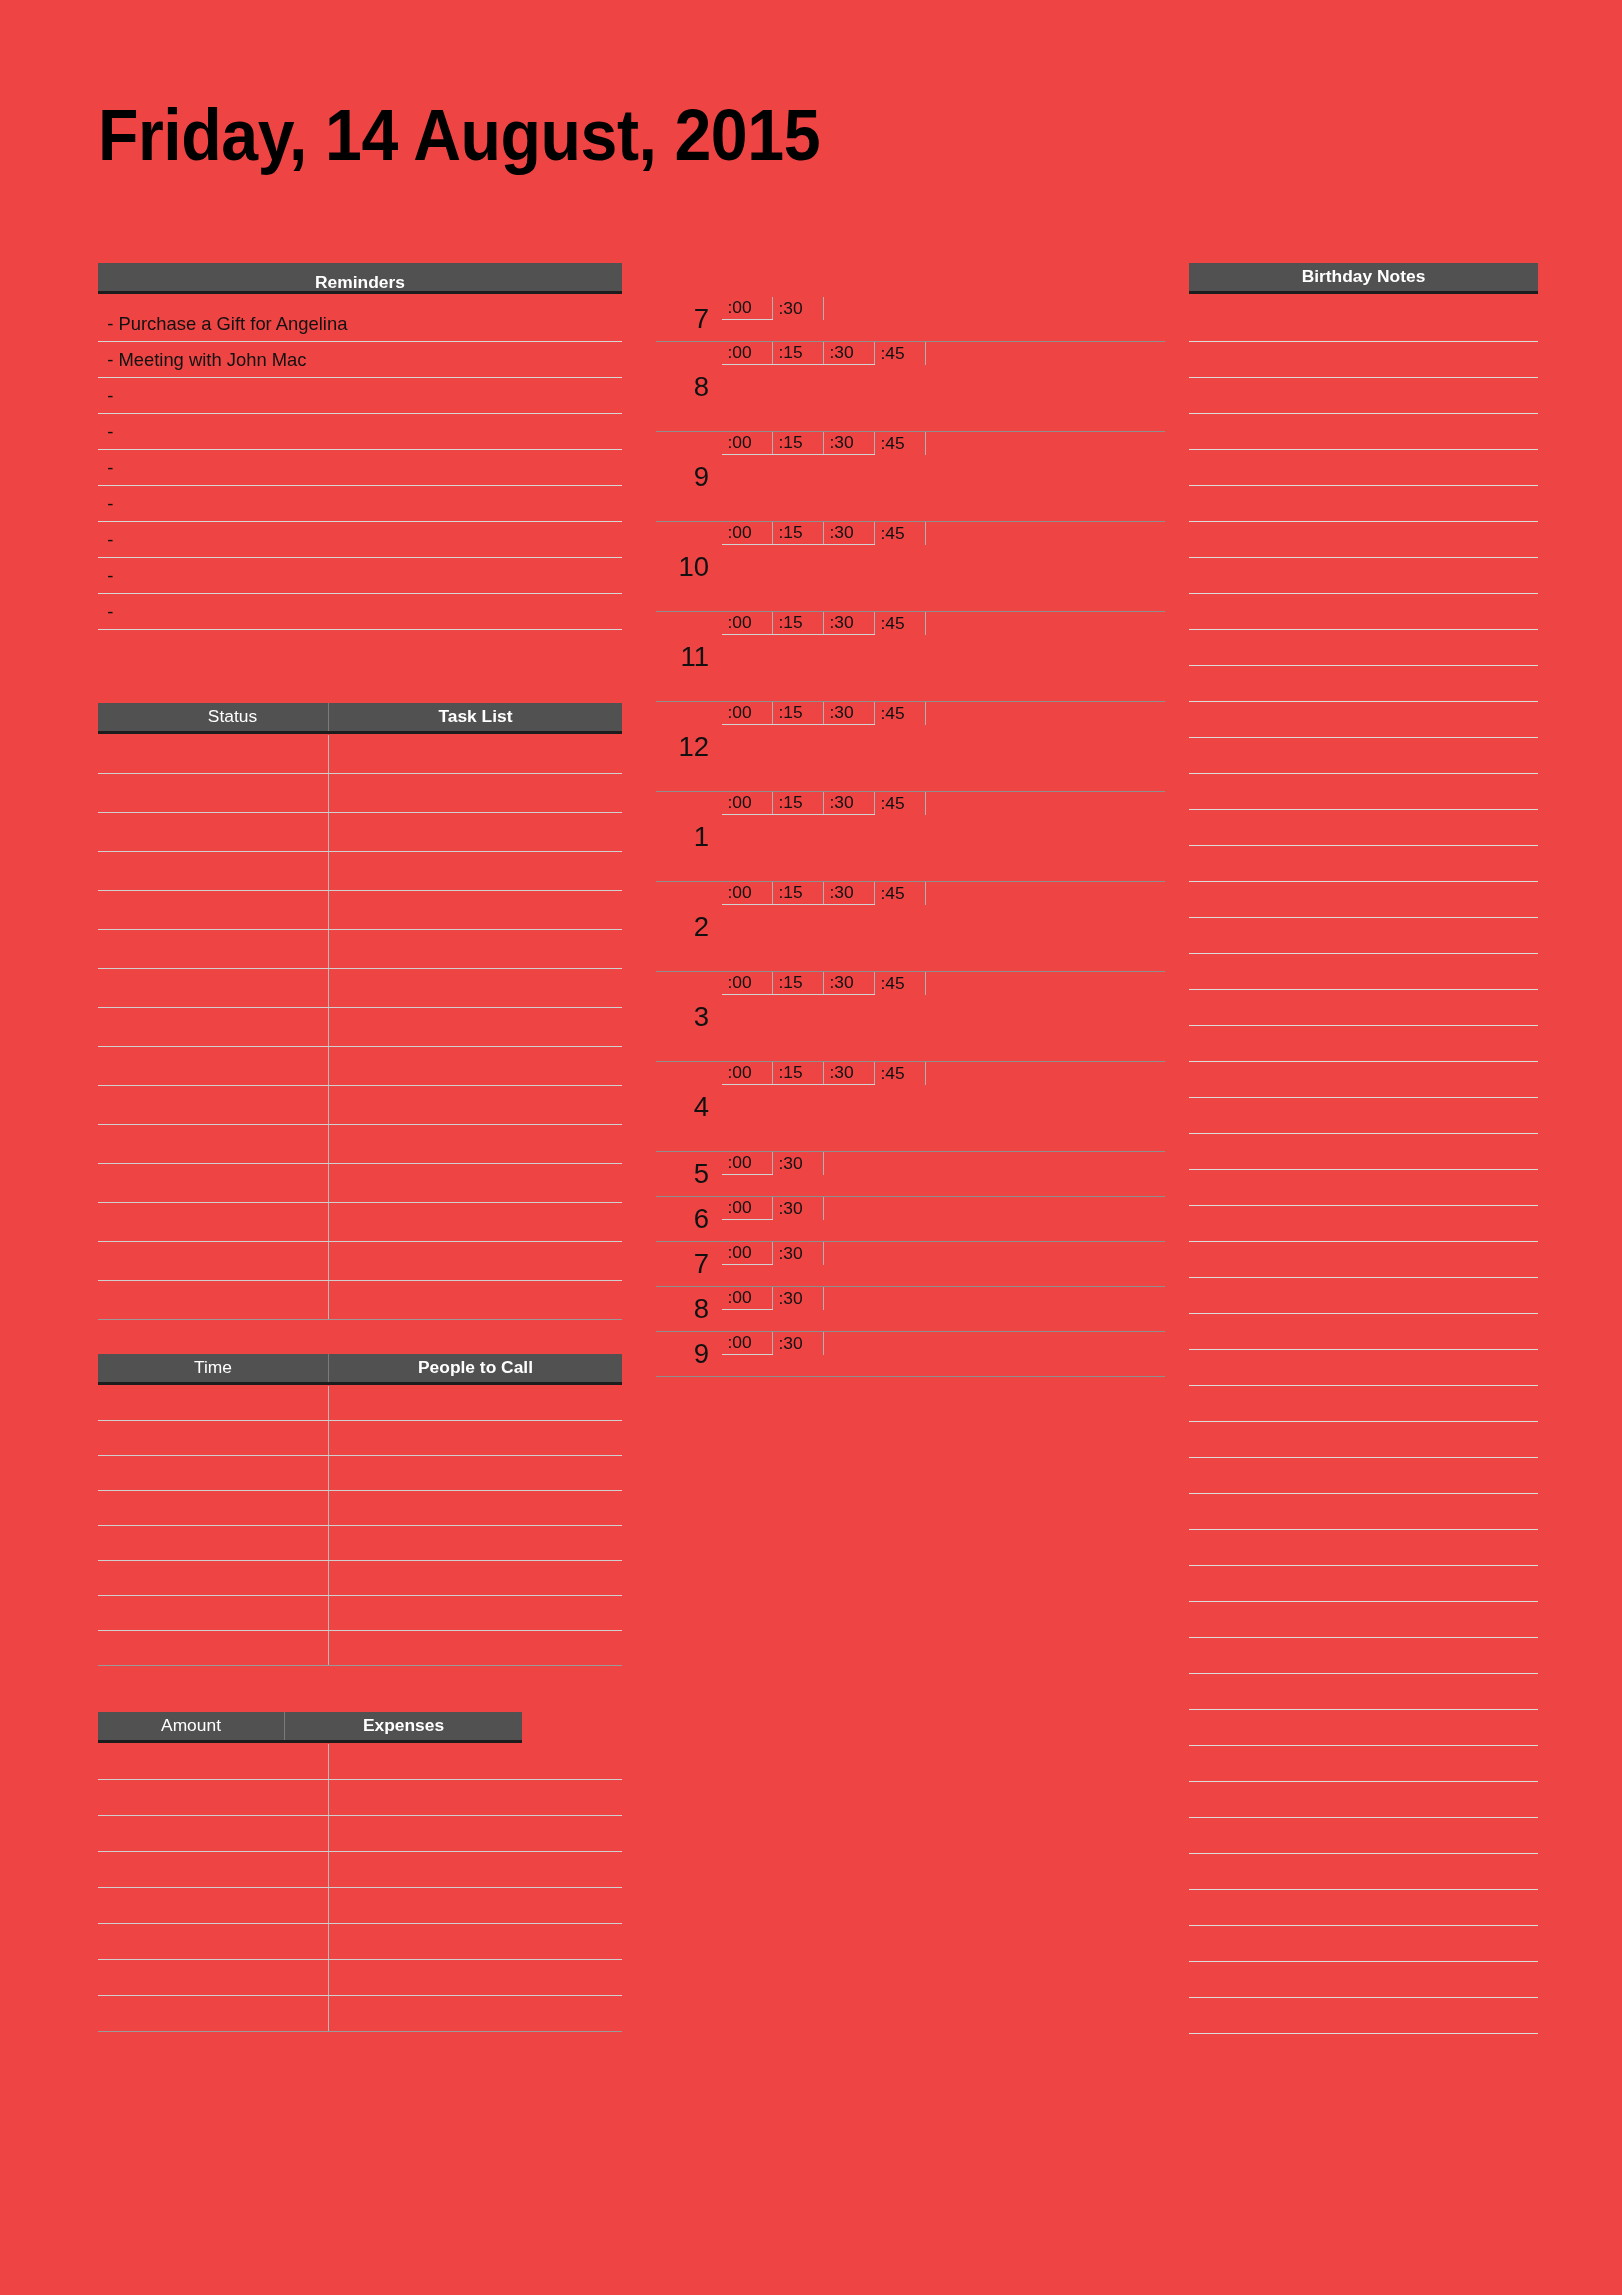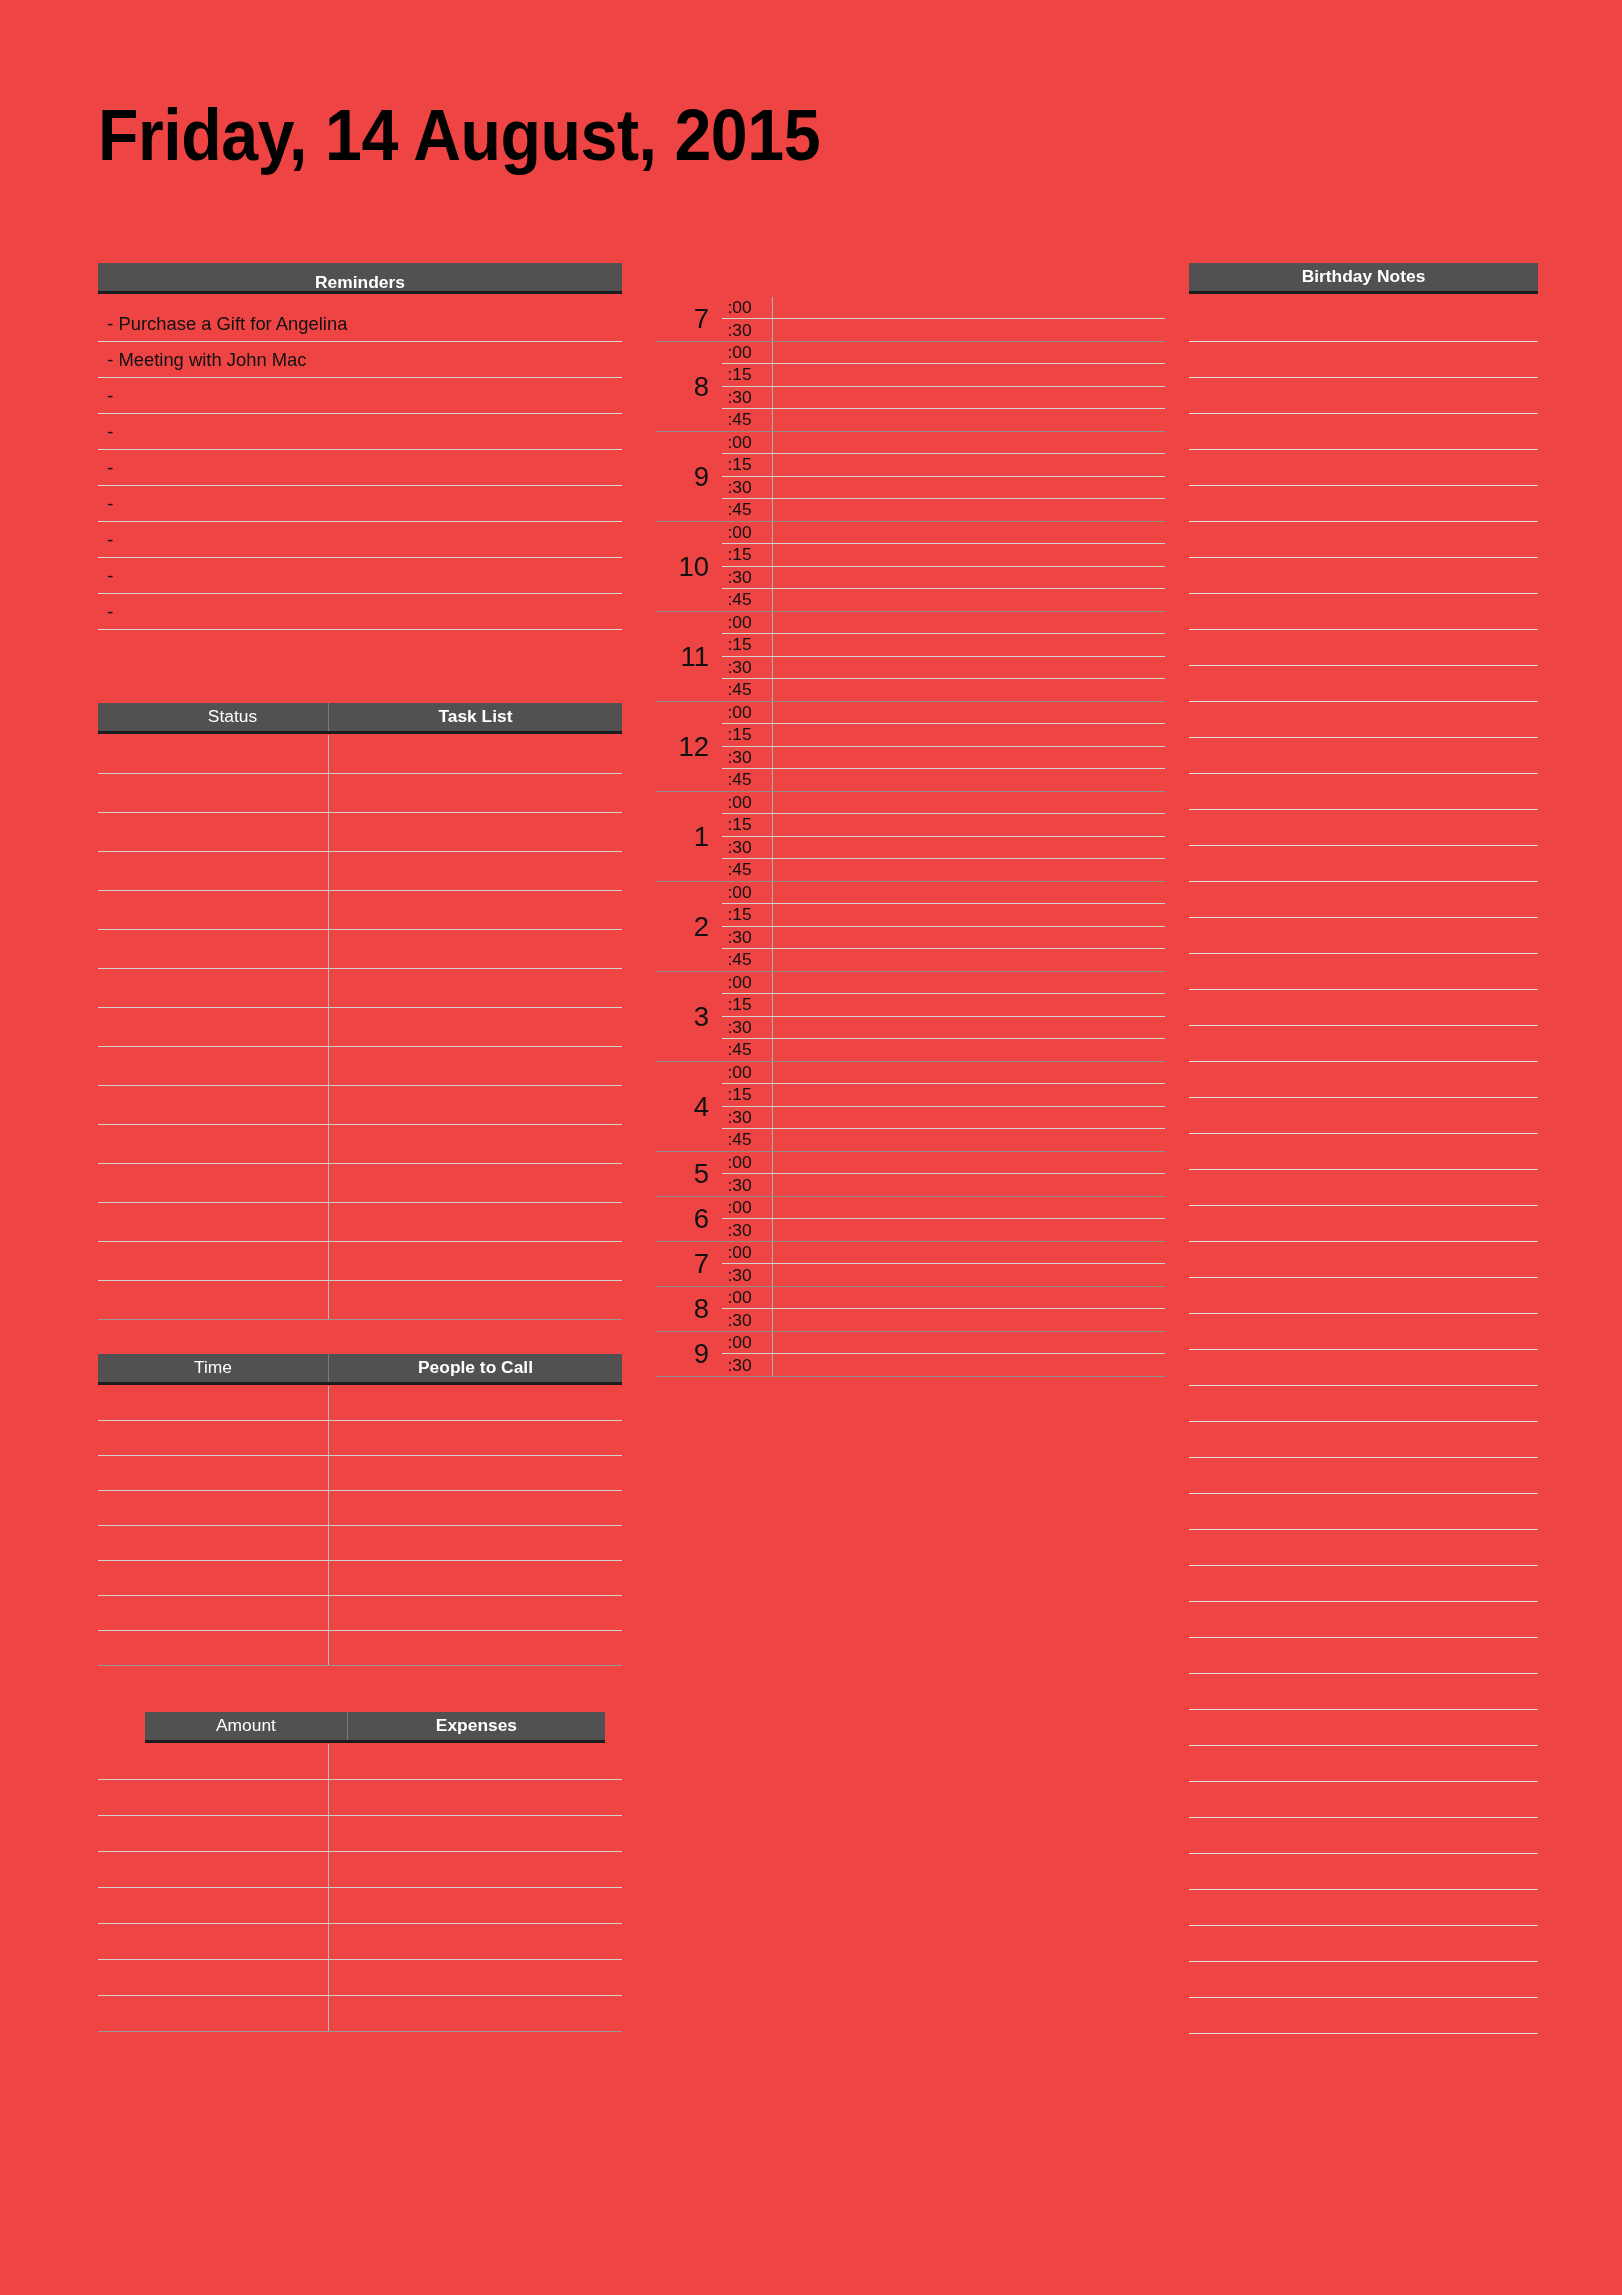--- a/index.html
+++ b/index.html
@@ -122,21 +122,21 @@
     justify-content: flex-end;
     padding-right: 13px;
     font-size: 27.5px;
     color: #111111;
     line-height: 1;
   }
   .slots {
     flex: 1 1 auto;
     box-sizing: border-box;
     display: flex;
-    flex-direction: column;
+    flex-direction: row;
   }
   .slot-row {
     display: flex;
     box-sizing: border-box;
     border-bottom: 0.9px solid #d2d2d2;
   }
   .slot-row:last-child { border-bottom: none; }
   .slot-min {
     width: 51px;
     flex: 0 0 51px;
@@ -302,21 +302,21 @@
       <div class="tc-row" style="height: 35px;">
         <div class="tc-cell left" style="width: 231px; flex: 0 0 231px;"></div>
         <div class="tc-cell" style="flex: 1 1 auto;"></div>
       </div>
       <div class="tc-row" style="height: 35px;">
         <div class="tc-cell left" style="width: 231px; flex: 0 0 231px;"></div>
         <div class="tc-cell" style="flex: 1 1 auto;"></div>
       </div>
     </div>
 
-  <div class="section-bar" id="expenses-bar" style="left:98px; top:1712px; width:460px;margin-left:47px;">
+  <div class="section-bar" id="expenses-bar" style="left:98px; top:1712px; width:424px;">
     <div class="bar-col left" style="width:231px;">
       <span class="bar-label regular">Amount</span>
     </div>
     <div class="bar-col" style="width:293px;">
       <span class="bar-label">Expenses</span>
     </div>
   </div>
   <div class="two-col-table" id="expenses-table" style="left:98px; top:1744px; width:524px;">
       <div class="tc-row" style="height: 36px;">
         <div class="tc-cell left" style="width: 231px; flex: 0 0 231px;"></div>

